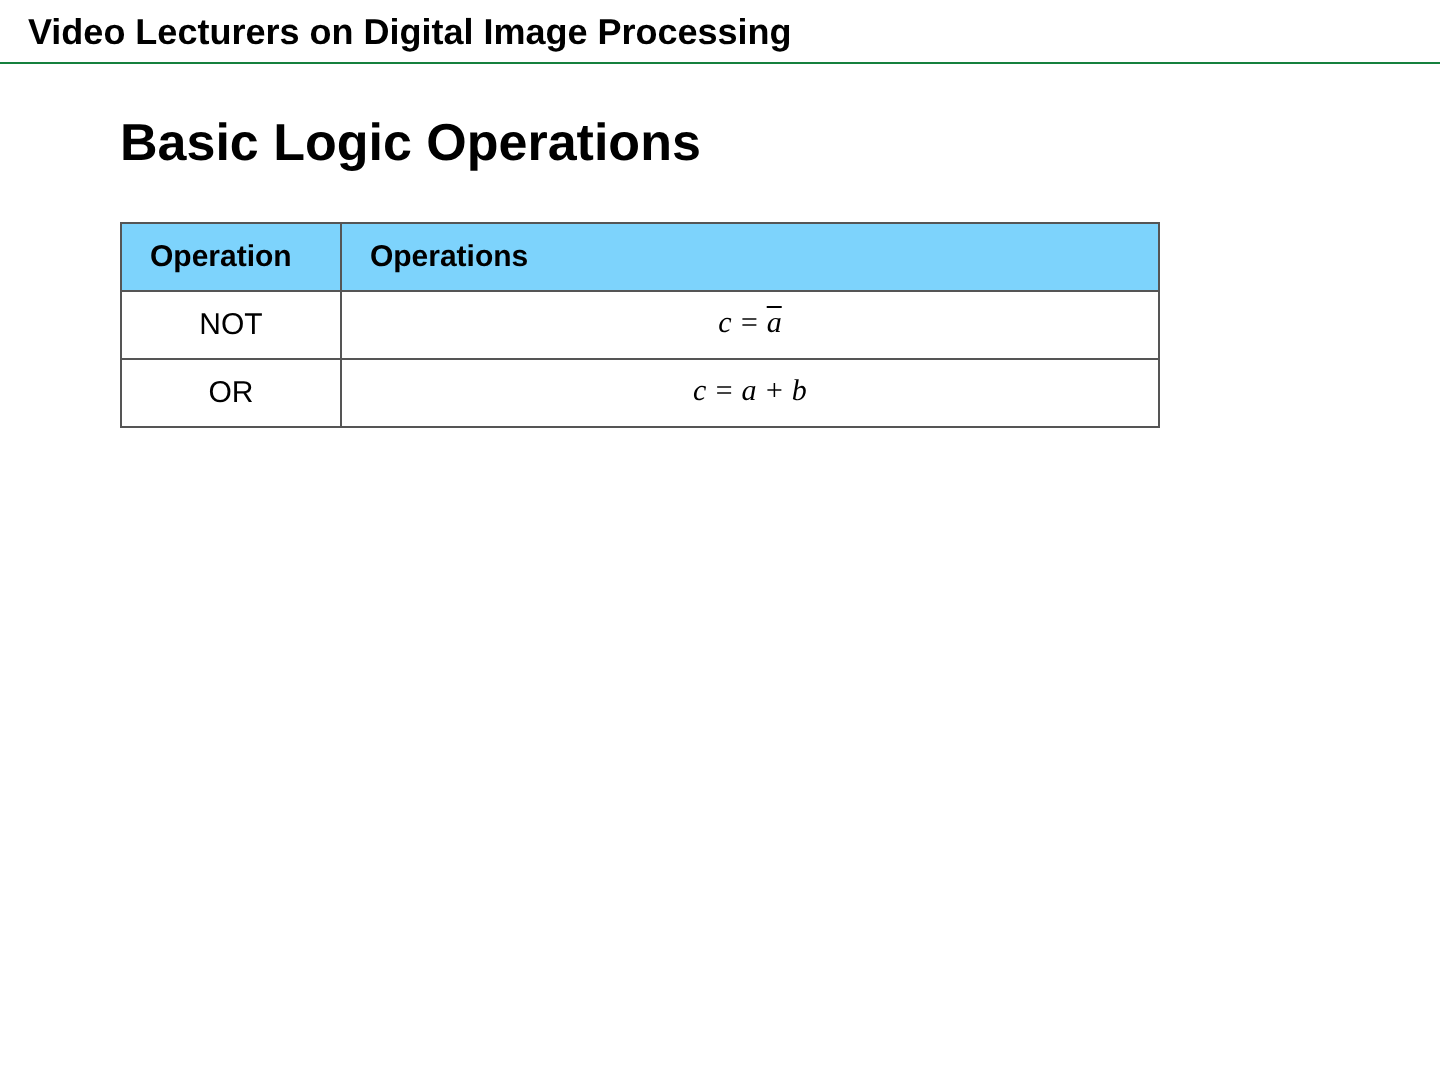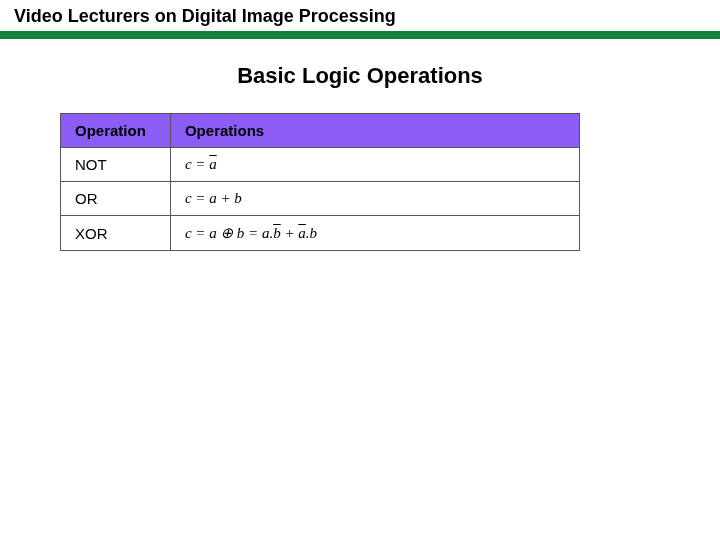--- a/index.html
+++ b/index.html
@@ -12,64 +12,65 @@
       overflow: hidden;
       position: relative;
     }
 
     
     #header {
       display: flex;
       justify-content: space-between;
       align-items: center;
       padding: 6px 14px 4px 14px;
-      border-bottom: 8px solid #15803d;
+      border-bottom: 1px solid #15803d;
     }
 
     #header-title {
       font-size: 18px;
       font-weight: bold;
       color: #000;
     }
 
     #header-author {
       font-size: 11px;
       color: #444;
     }
 
     
     #main-content {
       padding: 24px 60px 20px 60px;
     }
 
     #page-title {
-      text-align: center;
-      font-size: 22px;
+      text-align: left;
+      font-size: 26px;
       font-weight: bold;
       color: #000;
       margin-bottom: 24px;
     }
 
     
     #logic-table {
       border-collapse: collapse;
       width: 520px;
       margin-left: 0;
     }
 
     #logic-table th, #logic-table td {
       border: 1px solid #555;
       padding: 8px 14px;
       font-size: 15px;
       color: #000;
+      text-align: center;
     }
 
     #logic-table th {
       font-weight: bold;
-      background: #8b5cf6;
+      background: #7dd3fc;
       text-align: left;
     }
 
     #logic-table td {
       background: #fff;
     }
 
     
     .col-op {
       width: 110px;
@@ -111,20 +112,16 @@
     <tbody id="table-body">
 
     <tr>
           <td class="col-op">NOT</td>
           <td class="col-def math">c = <span class="overline math">a</span></td>
         </tr>
         <tr>
           <td class="col-op">OR</td>
           <td class="col-def math">c = a + b</td>
         </tr>
-        <tr>
-          <td class="col-op">XOR</td>
-          <td class="col-def math">c = a ⊕ b = a.<span class="overline">b</span> + <span class="overline">a</span>.b</td>
-        </tr>
       </tbody>
   </table>
 
 </div>
 
 </body></html>

